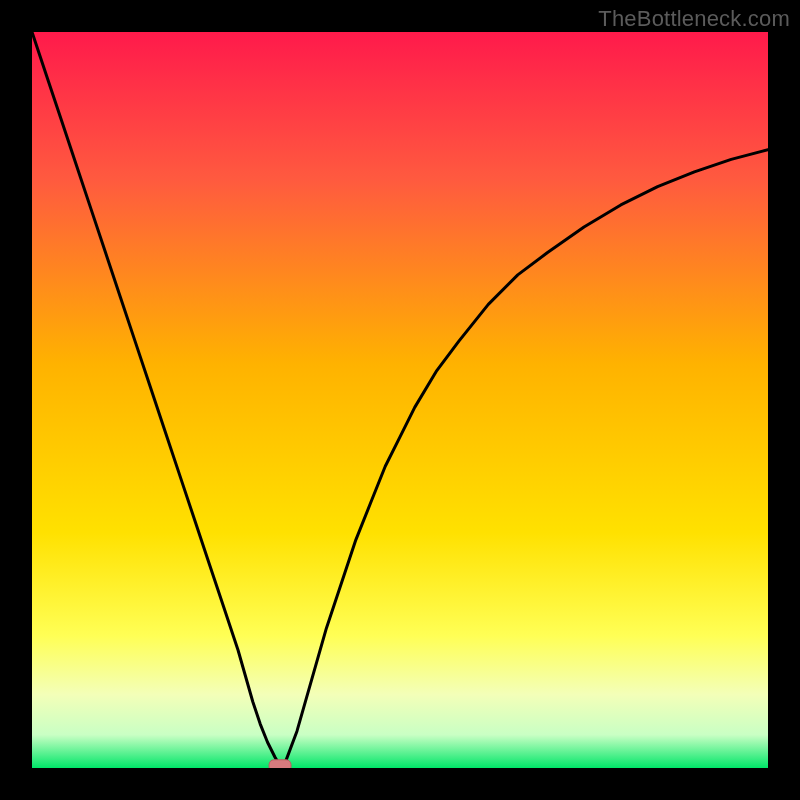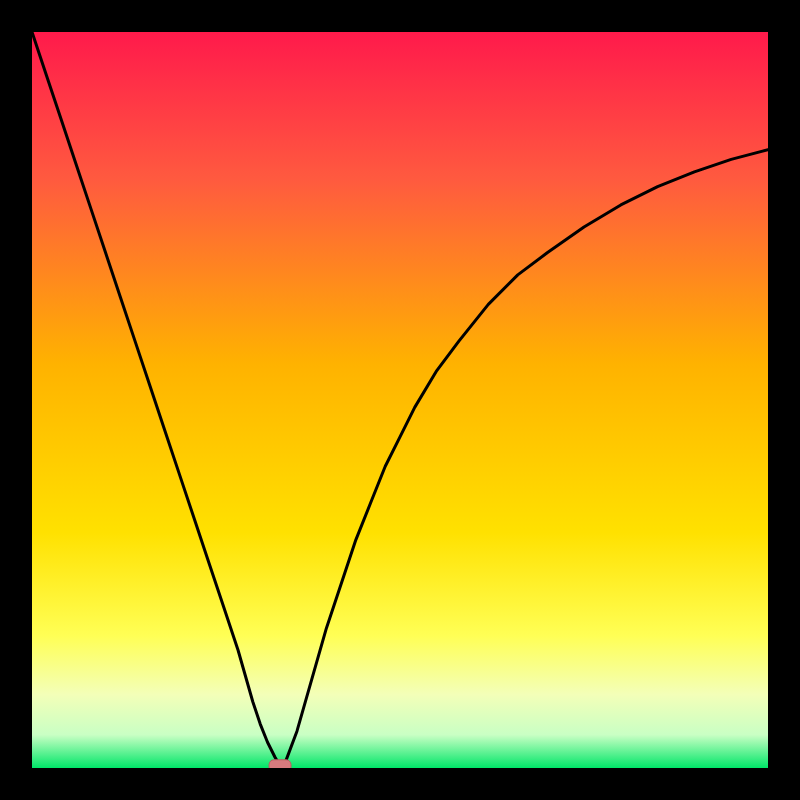--- a/index.html
+++ b/index.html
@@ -56,14 +56,15 @@
             <stop offset="95.50%" stop-color="#c9ffc4"></stop>
             <stop offset="100.00%" stop-color="#00e668"></stop>
           </linearGradient>
       </defs>
       <rect id="bg-rect" x="0" y="0" width="736" height="736" fill="url(#bg-grad)"></rect>
       <path id="curve-path" fill="none" stroke-width="3" stroke-linecap="round" stroke-linejoin="round" d="M0.00 0.00 L14.72 44.16 L29.44 88.32 L44.16 132.48 L58.88 176.64 L73.60 220.80 L88.32 264.96 L103.04 309.12 L117.76 353.28 L132.48 397.44 L147.20 441.60 L161.92 485.76 L176.64 529.92 L191.36 574.08 L206.08 618.24 L220.80 669.76 L228.16 691.84 L235.52 710.24 L242.88 724.96 L248.03 733.79 L253.92 728.64 L264.96 699.20 L279.68 647.68 L294.40 596.16 L309.12 552.00 L323.84 507.84 L338.56 471.04 L353.28 434.24 L368.00 404.80 L382.72 375.36 L404.80 338.56 L426.88 309.12 L456.32 272.32 L485.76 242.88 L515.20 220.80 L552.00 195.04 L588.80 172.96 L625.60 154.56 L662.40 139.84 L699.20 127.33 L736.00 117.76" stroke="#000000"></path>
       <rect id="marker-rect" rx="5" ry="5" x="237.03" y="727.79" width="22" height="12" fill="#d77b7e" stroke="#b75f62" stroke-width="1"></rect>
     </svg>
   </div>
 
+  <div class="watermark">TheBottleneck.com</div>
 
 </div>
 
 </body></html>

